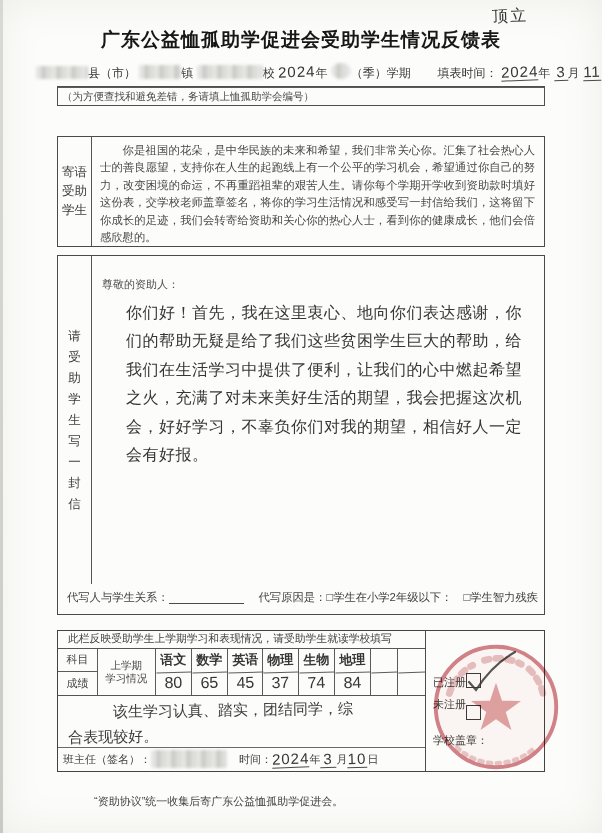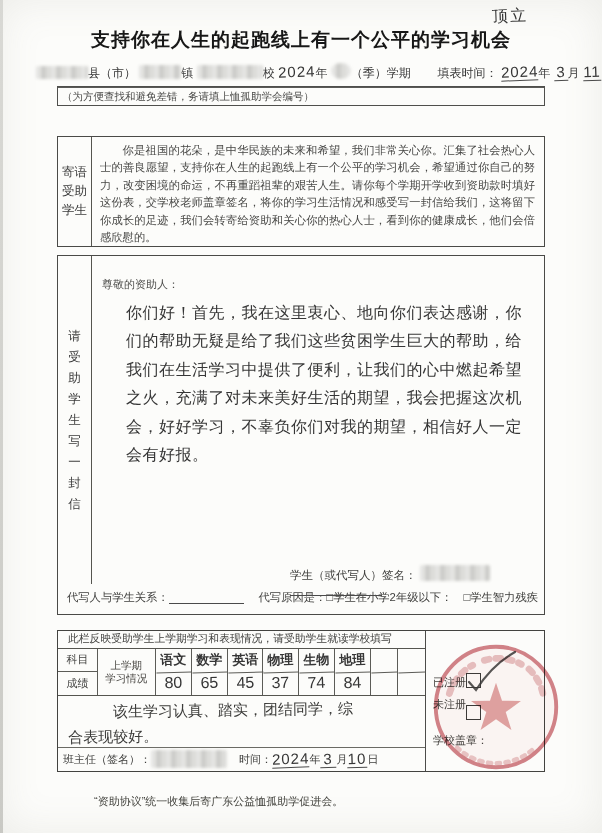--- a/index.html
+++ b/index.html
@@ -106,21 +106,21 @@
   .footer-note { position:absolute; left:94px; top:794px; font-size:11px; color:#44443f; }
 </style>
 </head>
 <body>
 
 <div class="page">
   <div class="scan-edge"></div>
 
   <div class="pencil-note hw">顶立</div>
 
-  <div class="title">支持你在人生的起跑线上有一个公平的学习机会</div>
+  <div class="title">广东公益恤孤助学促进会受助学生情况反馈表</div>
 
   <div class="info-line">
     <span class="redact" style="width:52px;height:13px;"></span><span>县（市）</span>
     <span class="redact" style="width:42px;height:14px;"></span><span>镇</span>
     <span class="redact" style="width:66px;height:14px;"></span><span>校</span>
     <span class="hw hw-num">2024</span><span>年</span>
     <span class="redact" style="width:20px;height:16px;border-radius:50%;"></span><span>（季）学期</span>
     <span style="display:inline-block;width:20px;"></span>
     <span>填表时间：</span>
     <span class="hw hw-num u">2024</span><span>年</span>
@@ -150,25 +150,20 @@
 学
 生
 写
 一
 封
 信</div>
       <div class="letter-content">
         <p class="letter-p">
           <span class="salutation">尊敬的资助人：</span><span class="hw" style="transform:none;margin-left:24px;">你们好！首先，我在这里衷心、地向你们表达感谢，你们的帮助无疑是给了我们这些贫困学生巨大的帮助，给我们在生活学习中提供了便利，让我们的心中燃起希望之火，充满了对未来美好生活的期望，我会把握这次机会，好好学习，不辜负你们对我的期望，相信好人一定会有好报。</span>
         </p>
-        <div class="sig-line">
-          <span>学生（或代写人）签名：</span>
-          <span class="redact" style="width:70px;height:16px;"></span>
-          <span class="blank" style="width:92px;"></span>
-        </div>
       </div>
     </div>
     <div class="proxy-row">
       <span>代写人与学生关系：</span>
       <span class="blank" style="width:82px;"></span>
       <span style="display:inline-block;width:16px;"></span>
       <span>代写原因是：</span>
       <span>□学生在小学2年级以下：</span>
       <span style="display:inline-block;width:12px;"></span>
       <span>□学生智力残疾</span>

